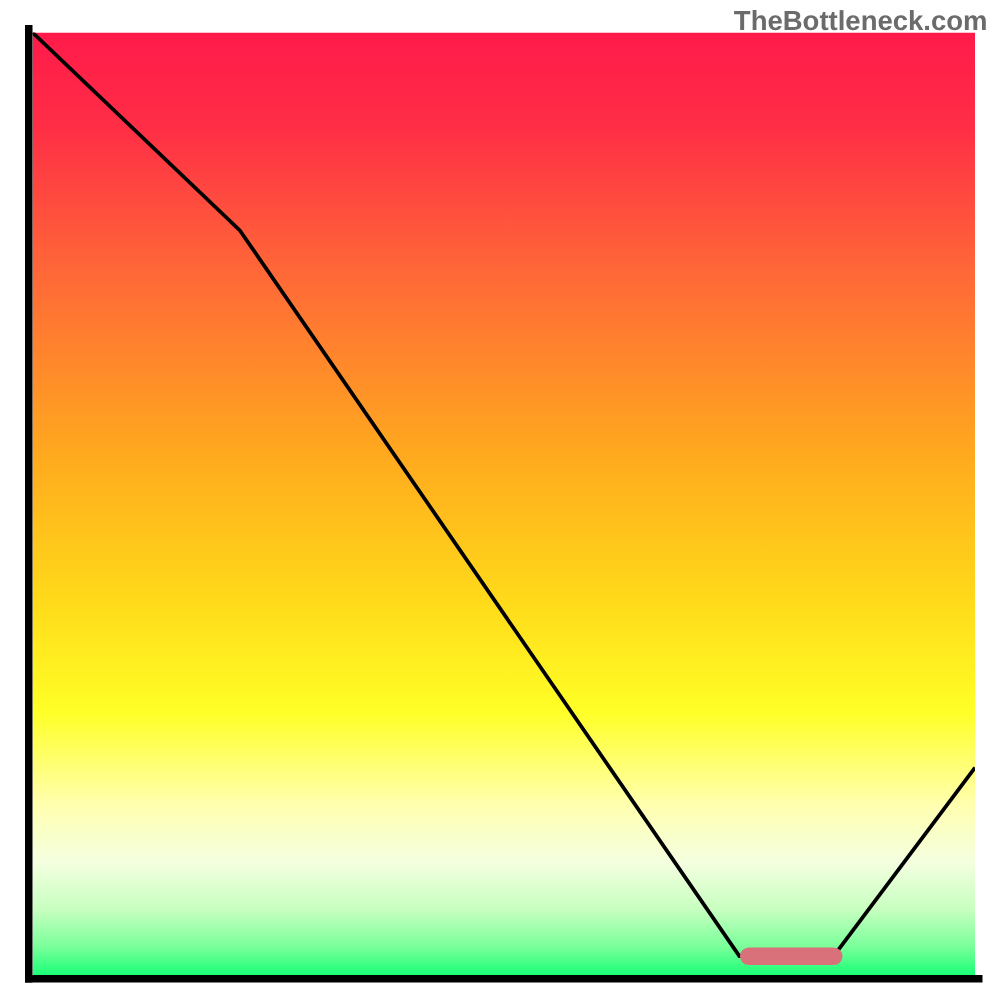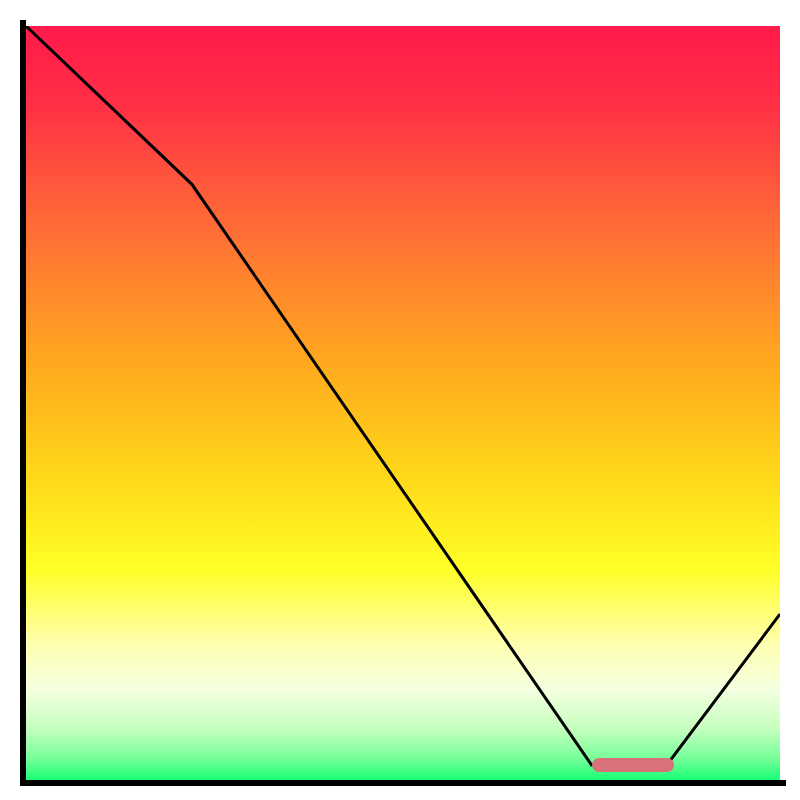--- a/index.html
+++ b/index.html
@@ -66,20 +66,21 @@
     height: 14px;
     border-radius: 7px;
     background: #d9717a;
   }
 </style>
 </head>
 <body>
 
 <div class="container">
 
+  <div class="watermark">TheBottleneck.com</div>
 
   <div class="plot-area">
     <svg class="gradient-bg" viewBox="0 0 754 754" preserveAspectRatio="none">
       <defs>
         <linearGradient id="bggrad" x1="0" y1="0" x2="0" y2="1">
             <stop offset="0%" stop-color="#ff1a4a"></stop>
             <stop offset="10%" stop-color="#ff2e46"></stop>
             <stop offset="25%" stop-color="#ff6638"></stop>
             <stop offset="45%" stop-color="#ffaa1e"></stop>
             <stop offset="60%" stop-color="#ffd91a"></stop>

